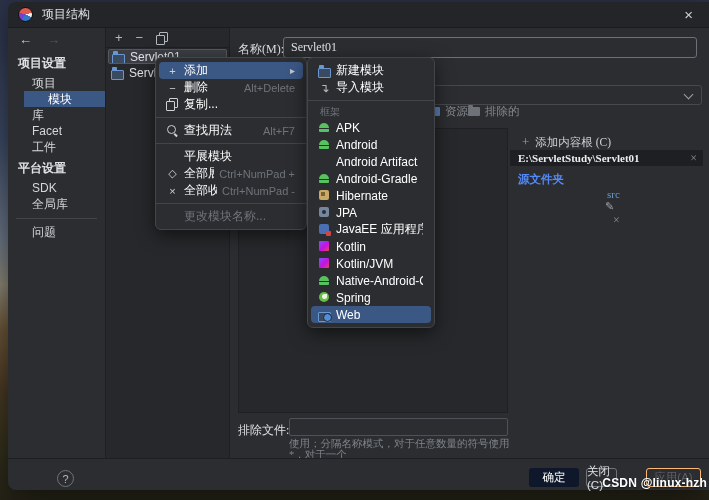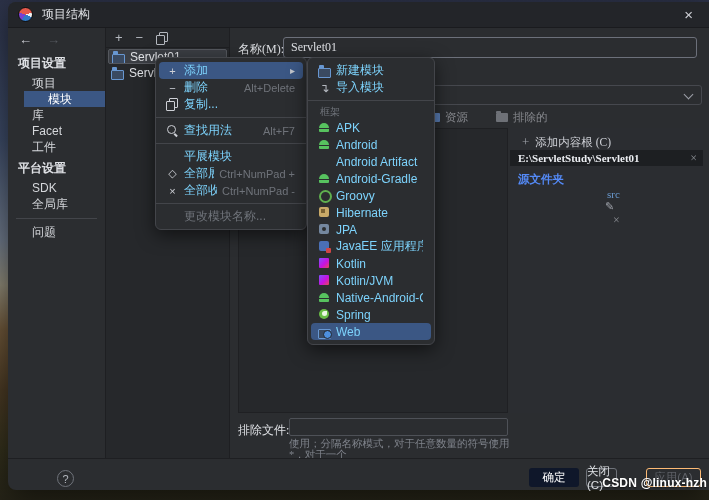--- a/index.html
+++ b/index.html
@@ -77,21 +77,21 @@
   
   .main { position:absolute; left:222px; right:0; top:26px; bottom:32px; overflow:hidden;font-family:Liberation Serif, serif; }
   .name-label { position:absolute; left:8px; top:13px; color:#dfe1e5; }
   .name-input { position:absolute; left:53px; top:9px; right:12px; height:21px;
     background:#2b2d30; border:1px solid #6c707a; border-radius:3px; color:#dfe1e5;
     font-family:inherit; font-size:12px; padding:0 7px; outline:none; }
   .combo { position:absolute; left:58px; top:57px; right:7px; height:20px;
     background:#2b2d30; border:1px solid #46484e; border-radius:3px; }
   .combo .chev { position:absolute; right:9px; top:5px; width:7px; height:7px;
     border-right:1.6px solid #9da0a8; border-bottom:1.6px solid #9da0a8; transform:rotate(45deg); }
-  .legend { position:absolute; left:198px; top:82px; display:flex; gap:28px; align-items:center; color:#87898e; font-size:11.5px; }
+  .legend { position:absolute; left:198px; top:76px; display:flex; gap:0; align-items:center; color:#87898e; font-size:11.5px; }
   .legend-item { display:flex; align-items:center; gap:5px; }
   .folder-ic { width:12px; height:9px; background:#6e7177; border-radius:1px; position:relative; display:inline-block; }
   .folder-ic::before { content:''; position:absolute; left:0; top:-2px; width:5px; height:2px; background:#6e7177; border-radius:1px 1px 0 0; }
   .folder-ic.blue { background:#5a7eb5; } .folder-ic.blue::before { background:#5a7eb5; }
   .tree-pane { position:absolute; left:8px; top:100px; width:270px; height:285px;
     background:#26282b; border:1px solid #1f2023; }
   .content-pane { position:absolute; left:280px; right:6px; top:100px; height:285px; background:#2b2d31; }
   .add-root { position:absolute; left:12px; top:6px; color:#ced0d6; font-size:11.5px; display:flex; gap:6px; align-items:center; }
   .add-root .plus { color:#9da0a8; font-size:13px; }
   .root-row { position:absolute; left:0; right:0; top:22px; height:16px; background:#1d1f22;
@@ -116,21 +116,21 @@
   .btn-close { left:578px; width:31px; background:transparent; border:1px solid #6f737a; color:#dfe1e5; }
   .btn-apply { left:638px; width:55px; background:transparent; border:1px solid #fdba74; color:#5d6066; }
   
   .menu { position:absolute; background:#2b2d30; border:1px solid #43454a; border-radius:6px;
     box-shadow:0 5px 18px rgba(0,0,0,.55); padding:4px 0; z-index:30; }
   .menu-main { left:155px; top:57px; width:152px; }
   .menu-sub { left:307px; top:57px; width:128px; z-index:31; }
   .mi { height:17px; display:flex; align-items:center; gap:5px; padding:0 8px 0 7px; margin:0 3px; border-radius:4px; white-space:nowrap; }
   .mi.sel { background:#3b5784; }
   .mi.dis .mlabel { color:#6f737a; }
-  .mlabel { flex:1; color:#7dd3fc; font-size:12px; overflow:hidden; }
+  .mlabel { flex:1; color:#ffffff; font-size:12px; overflow:hidden; }
   .mshort { color:#6f737a; font-size:11px; }
   .marrow { color:#c3c6cc; font-size:10px; }
   .msep { height:1px; background:#43454a; margin:4px 0; }
   .mheader { height:14px; line-height:14px; padding-left:12px; color:#6f737a; font-size:10px; }
   
   .watermark { position:absolute; right:2px; top:476px; z-index:60; color:#ffffff; font-size:12px;
     text-shadow:0 1px 2px rgba(0,0,0,.6); letter-spacing:.2px;font-weight:bold; }
 </style>
 </head>
 <body>
@@ -299,24 +299,20 @@
       </div>
       <div class="mi">
         <span class="ic ic-none"></span>
         <span class="mlabel">Android Artifact</span>
       </div>
       <div class="mi">
         <span class="ic ic-android"></span>
         <span class="mlabel">Android-Gradle</span>
       </div>
       <div class="mi">
-        <span class="ic ic-groovy"></span>
-        <span class="mlabel">Groovy</span>
-      </div>
-      <div class="mi">
         <span class="ic ic-hibernate"></span>
         <span class="mlabel">Hibernate</span>
       </div>
       <div class="mi">
         <span class="ic ic-jpa"></span>
         <span class="mlabel">JPA</span>
       </div>
       <div class="mi">
         <span class="ic ic-javaee"></span>
         <span class="mlabel">JavaEE 应用程序</span>

